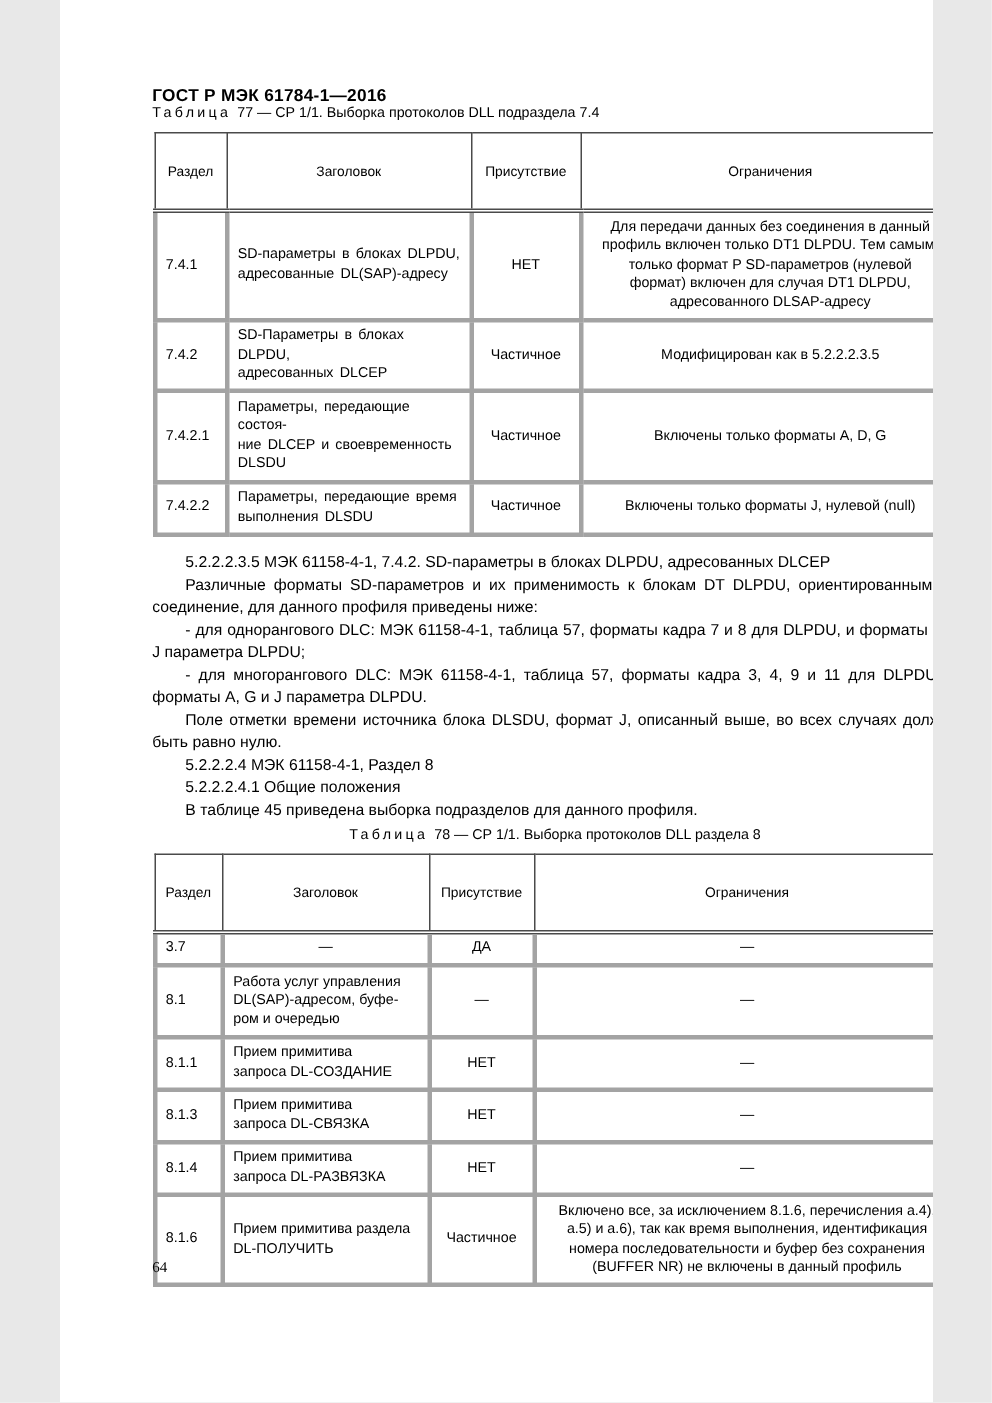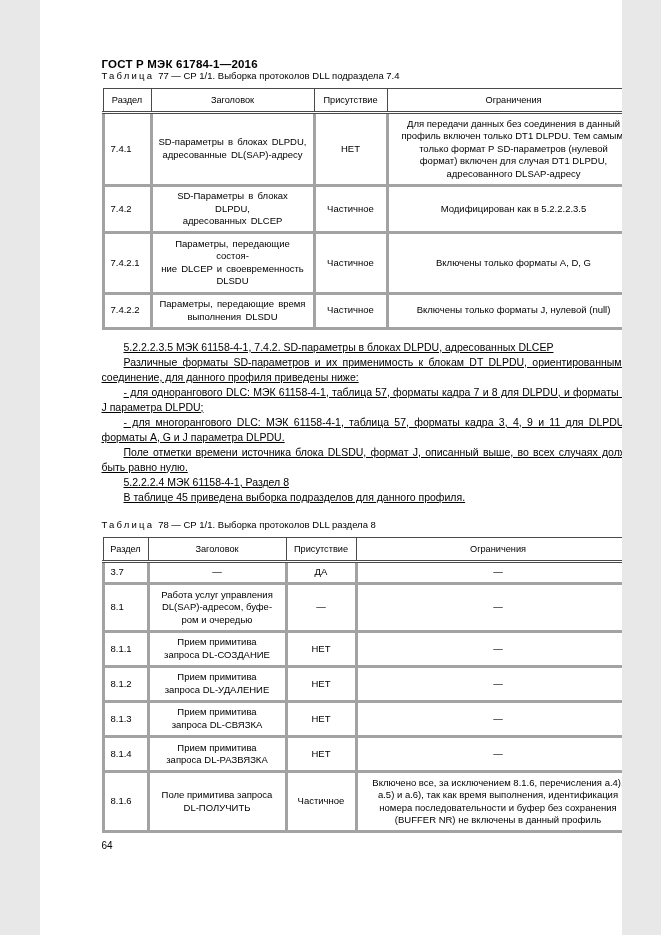--- a/index.html
+++ b/index.html
@@ -31,46 +31,47 @@
     table-layout: fixed;
     border-collapse: collapse;
     border: 1.5px solid #4a4a4a;
     font-size: 9.5px;
     line-height: 1.32;
   }
   table.gost th {
     font-weight: normal;
     border: 1px solid #4a4a4a;
     border-bottom: 3px double #4a4a4a;
-    padding: 5px 4px;
+    padding: 19px 4px;
     font-size: 9.2px;
   }
   table.gost td {
     border: 3px solid #a3a3a3;
     padding: 3.5px 6px;
     vertical-align: middle;
   }
   td.c-section { text-align: left; padding-left: 7px; }
-  td.c-title   { text-align: center; white-space: pre-line; }
+  td.c-title   { text-align: left; white-space: pre-line; }
   td.c-title.justify { word-spacing: 1.5px; }
   td.c-presence { text-align: center; }
   td.c-restr   { text-align: center; white-space: pre-line; }
 
-  .bodytext { margin-top: 10px; text-decoration: underline; }
+  .bodytext { margin-top: 10px; }
   .bodytext p {
     font-size: 10.5px;
     line-height: 15px;
     text-align: justify;
     text-indent: 22px;
   }
 
   .page-number {
     position: absolute;
     left: 62px; top: 840px;
     font-size: 10px;
+    font-family: Liberation Serif, serif;
   }
 </style>
 </head>
 <body>
 
 <div class="page">
   <div class="content">
 
     <div class="doc-header">ГОСТ Р МЭК 61784-1—2016</div>
 
@@ -128,24 +129,25 @@
     </tbody>
       </table>
 
     <div class="bodytext">
       <p>5.2.2.2.3.5 МЭК 61158-4-1, 7.4.2. SD-параметры в блоках DLPDU, адресованных DLCEP</p>
       <p>Различные форматы SD-параметров и их применимость к блокам DT DLPDU, ориентированным на соединение, для данного профиля приведены ниже:</p>
       <p>- для одноранговогo DLC: МЭК 61158-4-1, таблица 57, форматы кадра 7 и 8 для DLPDU, и форматы D и J параметра DLPDU;</p>
       <p>- для многорангового DLC: МЭК 61158-4-1, таблица 57, форматы кадра 3, 4, 9 и 11 для DLPDU, и форматы А, G и J параметра DLPDU.</p>
       <p>Поле отметки времени источника блока DLSDU, формат J, описанный выше, во всех случаях должно быть равно нулю.</p>
       <p>5.2.2.2.4 МЭК 61158-4-1, Раздел 8</p>
+      <p>5.2.2.2.4.1 Общие положения</p>
       <p>В таблице 45 приведена выборка подразделов для данного профиля.</p>
     </div>
 
-    <div class="tbl-caption" style="margin-top:14px;">
+    <div class="tbl-caption" style="margin-top:3px;text-align:center;">
       <span class="cap-word">Таблица</span><span class="cap-rest">78 — СР 1/1. Выборка протоколов DLL раздела 8</span>
     </div>
 
     <table class="gost">
       <colgroup>
         <col style="width:45px">
           <col style="width:138px">
           <col style="width:70px">
           <col style="width:284px">
       </colgroup>
@@ -171,43 +173,36 @@
         <td class="c-restr">—</td>
       </tr>
       <tr>
         <td class="c-section">8.1.1</td>
         <td class="c-title">Прием примитива
 запроса DL-СОЗДАНИЕ</td>
         <td class="c-presence">НЕТ</td>
         <td class="c-restr">—</td>
       </tr>
       <tr>
-        <td class="c-section">8.1.2</td>
-        <td class="c-title">Прием примитива
-запроса DL-УДАЛЕНИЕ</td>
-        <td class="c-presence">НЕТ</td>
-        <td class="c-restr">—</td>
-      </tr>
-      <tr>
         <td class="c-section">8.1.3</td>
         <td class="c-title">Прием примитива
 запроса DL-СВЯЗКА</td>
         <td class="c-presence">НЕТ</td>
         <td class="c-restr">—</td>
       </tr>
       <tr>
         <td class="c-section">8.1.4</td>
         <td class="c-title">Прием примитива
 запроса DL-РАЗВЯЗКА</td>
         <td class="c-presence">НЕТ</td>
         <td class="c-restr">—</td>
       </tr>
       <tr>
         <td class="c-section">8.1.6</td>
-        <td class="c-title">Поле примитива запроса
+        <td class="c-title">Прием примитива раздела
 DL-ПОЛУЧИТЬ</td>
         <td class="c-presence">Частичное</td>
         <td class="c-restr">Включено все, за исключением 8.1.6, перечисления а.4),
 а.5) и а.6), так как время выполнения, идентификация
 номера последовательности и буфер без сохранения
 (BUFFER NR) не включены в данный профиль</td>
       </tr>
     </tbody>
       </table>
 

